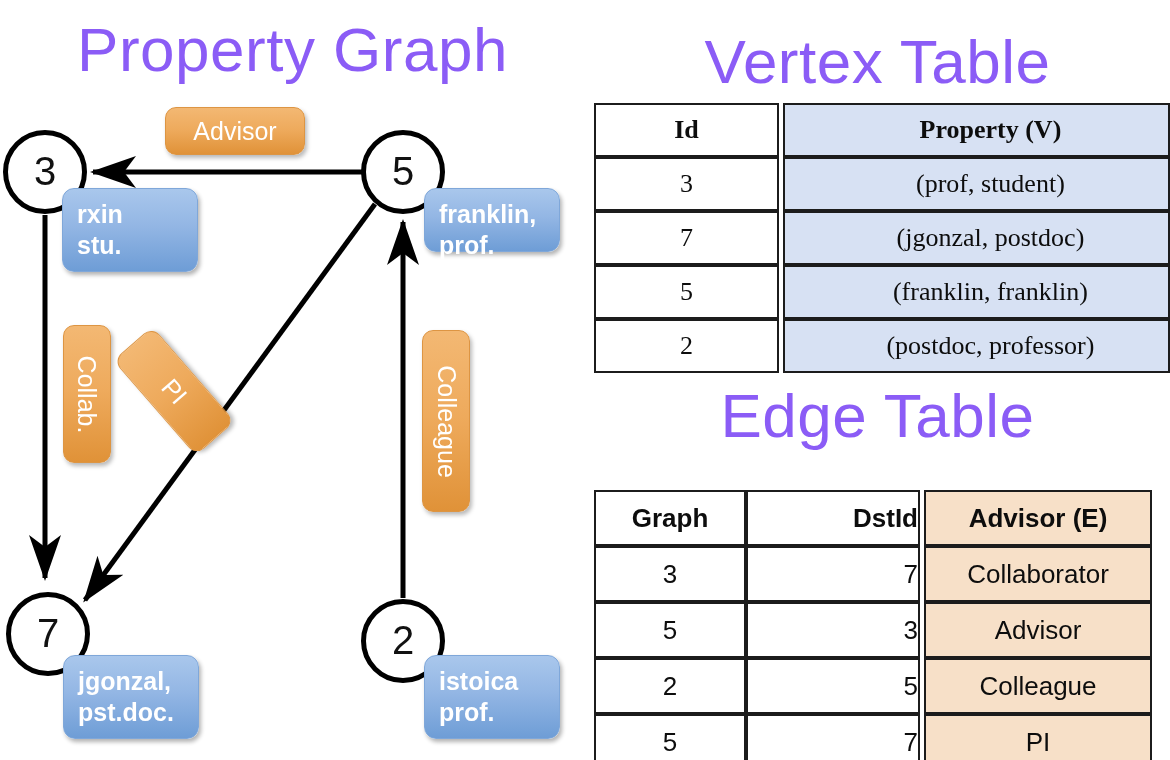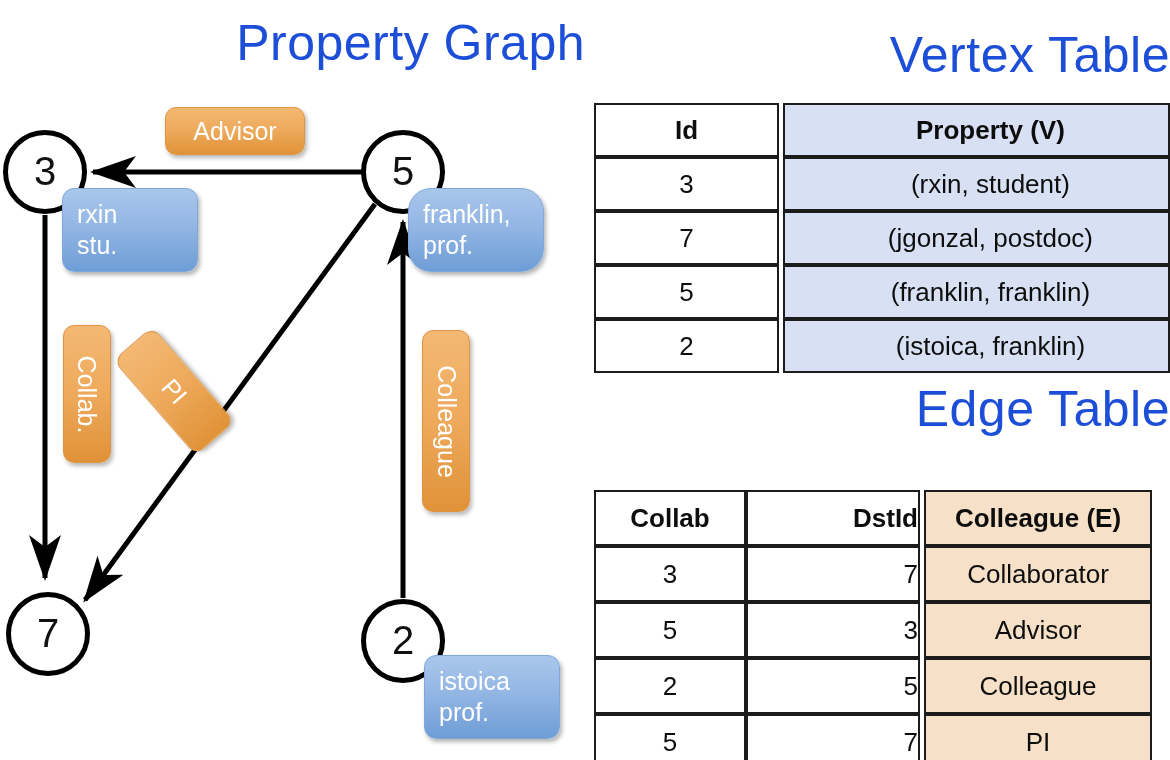--- a/index.html
+++ b/index.html
@@ -14,25 +14,25 @@
     overflow: hidden;
     font-family: "Liberation Sans", sans-serif;
     color: #000000;
   }
 
   
   .title {
     position: absolute;
     font-family: "Liberation Sans", sans-serif;
     font-weight: 300;
-    font-size: 50px;
+    font-size: 62px;
     letter-spacing: 0.5px;
-    color: #1d4ed8;
+    color: #8b5cf6;
     white-space: nowrap;
-    text-align: right;
+    text-align: center;
     -webkit-font-smoothing: antialiased;
   }
   #title-property-graph { left: 0px;   top: 14px;  width: 585px; }
   #title-vertex-table   { left: 585px; top: 26px;  width: 585px; }
   #title-edge-table     { left: 585px; top: 380px; width: 585px; }
 
   
   #graph-panel {
     position: absolute;
     left: 0; top: 0;
@@ -67,21 +67,21 @@
 
   
   .propbox {
     position: absolute;
     border-radius: 12px;
     background: linear-gradient(to bottom, #a9c7ec 0%, #93b6e4 45%, #6e9dd6 100%);
     border: 1px solid #7fa7d9;
     box-shadow: 2px 3px 4px rgba(0,0,0,0.30);
     color: #ffffff;
     font-family: "Liberation Sans", sans-serif;
-    font-weight: 400;
+    font-weight: 700;
     font-size: 25px;
     line-height: 1.22;
     padding: 10px 12px 21px 14px;
     box-sizing: border-box;
     z-index: 4;
   }
   .propbox .ln { display: block; white-space: nowrap; }
 
   
   .edgelabel {
@@ -121,21 +121,21 @@
     vertical-align: middle;
     font-size: 26px;
     font-weight: 300;
     color: #0d0d0d;
     padding: 0;
     white-space: nowrap;
   }
   .tbl td.hdr { font-weight: 700; }
 
   
-  #vertex-table { left: 594px; top: 103px; }
+  #vertex-table { left: 594px; top: 103px; font-family: Liberation Serif, serif; }
   #vertex-table td.c-id   { width: 184px; height: 50px; background: #ffffff; }
   #vertex-table td.c-prop { width: 358px; height: 50px; background: #d7e1f3; padding-left: 28px; }
   #vertex-table td.gap    { width: 4px;  border: none; background: #ffffff; padding: 0; }
 
   
   #edge-table { left: 594px; top: 490px; }
   #edge-table td.c-src  { width: 148px; height: 52px; background: #ffffff; }
   #edge-table td.c-dst  { width: 170px; height: 52px; background: #ffffff; text-align: right; }
   #edge-table td.c-prop { width: 224px; height: 52px; background: #f7e0c8; }
   #edge-table td.gap    { width: 4px; border: none; background: #ffffff; padding: 0; }
@@ -176,25 +176,29 @@
   </div>
   <div class="node" style="left:361px; top:599px;">
     <span>2</span>
   </div>
 
   <div class="propbox" style="left:62px; top:188px; width:136px; height:84px;">
     <span class="ln">rxin</span>
     <span class="ln">stu.</span>
   </div>
 
-  <div class="propbox" style="left:408px; top:188px; width:136px; height:84px;border-radius:23px;">
+  <div class="propbox" style="left:424px; top:188px; width:136px; height:64px;">
     <span class="ln">franklin,</span>
     <span class="ln">prof.</span>
   </div>
 
+  <div class="propbox" style="left:63px; top:655px; width:136px; height:84px;">
+    <span class="ln">jgonzal,</span>
+    <span class="ln">pst.doc.</span>
+  </div>
 
   <div class="propbox" style="left:424px; top:655px; width:136px; height:84px;">
     <span class="ln">istoica</span>
     <span class="ln">prof.</span>
   </div>
 
   <div class="edgelabel" style="left:165px; top:107px; width:140px; height:48px;">
     <span>Advisor</span>
   </div>
 
@@ -214,47 +218,47 @@
 <table class="tbl" id="vertex-table">
   <tbody>
     <tr>
       <td class="c-id hdr">Id</td>
       <td class="gap"></td>
       <td class="c-prop hdr">Property (V)</td>
     </tr>
     <tr>
       <td class="c-id">3</td>
       <td class="gap"></td>
-      <td class="c-prop">(rxin, student)</td>
+      <td class="c-prop">(prof, student)</td>
     </tr>
     <tr>
       <td class="c-id">7</td>
       <td class="gap"></td>
       <td class="c-prop">(jgonzal, postdoc)</td>
     </tr>
     <tr>
       <td class="c-id">5</td>
       <td class="gap"></td>
       <td class="c-prop">(franklin, franklin)</td>
     </tr>
     <tr>
       <td class="c-id">2</td>
       <td class="gap"></td>
-      <td class="c-prop">(istoica, franklin)</td>
+      <td class="c-prop">(postdoc, professor)</td>
     </tr>
   </tbody>
 </table>
 
 <table class="tbl" id="edge-table">
   <tbody>
     <tr>
-      <td class="c-src hdr">Collab</td>
+      <td class="c-src hdr">Graph</td>
       <td class="c-dst hdr">DstId</td>
       <td class="gap"></td>
-      <td class="c-prop hdr">Colleague (E)</td>
+      <td class="c-prop hdr">Advisor (E)</td>
     </tr>
     <tr>
       <td class="c-src">3</td>
       <td class="c-dst">7</td>
       <td class="gap"></td>
       <td class="c-prop">Collaborator</td>
     </tr>
     <tr>
       <td class="c-src">5</td>
       <td class="c-dst">3</td>

